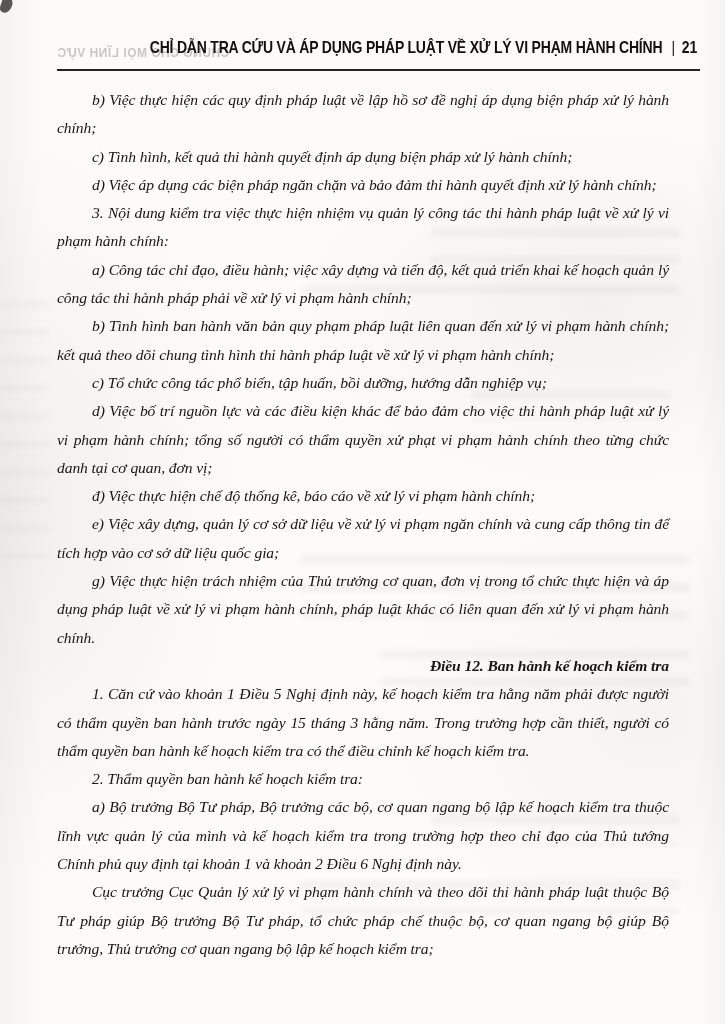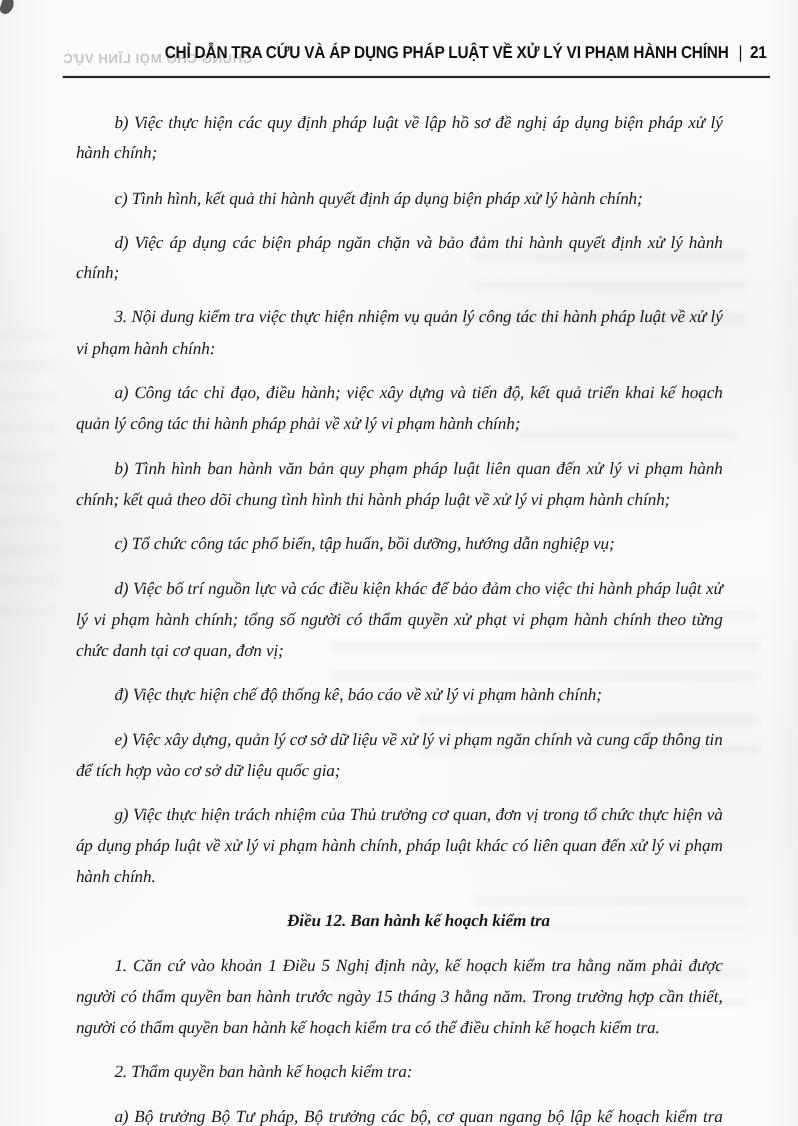--- a/index.html
+++ b/index.html
@@ -87,26 +87,26 @@
     left: 57px;
     top: 86px;
     width: 612px;
     font-size: 15.6px;
     font-style: italic;
     line-height: 28.3px;
     text-align: justify;
     letter-spacing: -0.1px;
   }
   .para {
-    margin: 12px;
+    margin: 0;
     text-indent: 35px;
   }
   .para.section-heading {
     font-weight: 700;
-    text-align: center;
+    text-align: right;
   }
   
   .bleed {
     position: absolute;
     pointer-events: none;
     background: repeating-linear-gradient(
       180deg,
       rgba(130,126,120,0.22) 0 9px,
       transparent 9px 28px);
     filter: blur(2.2px);

